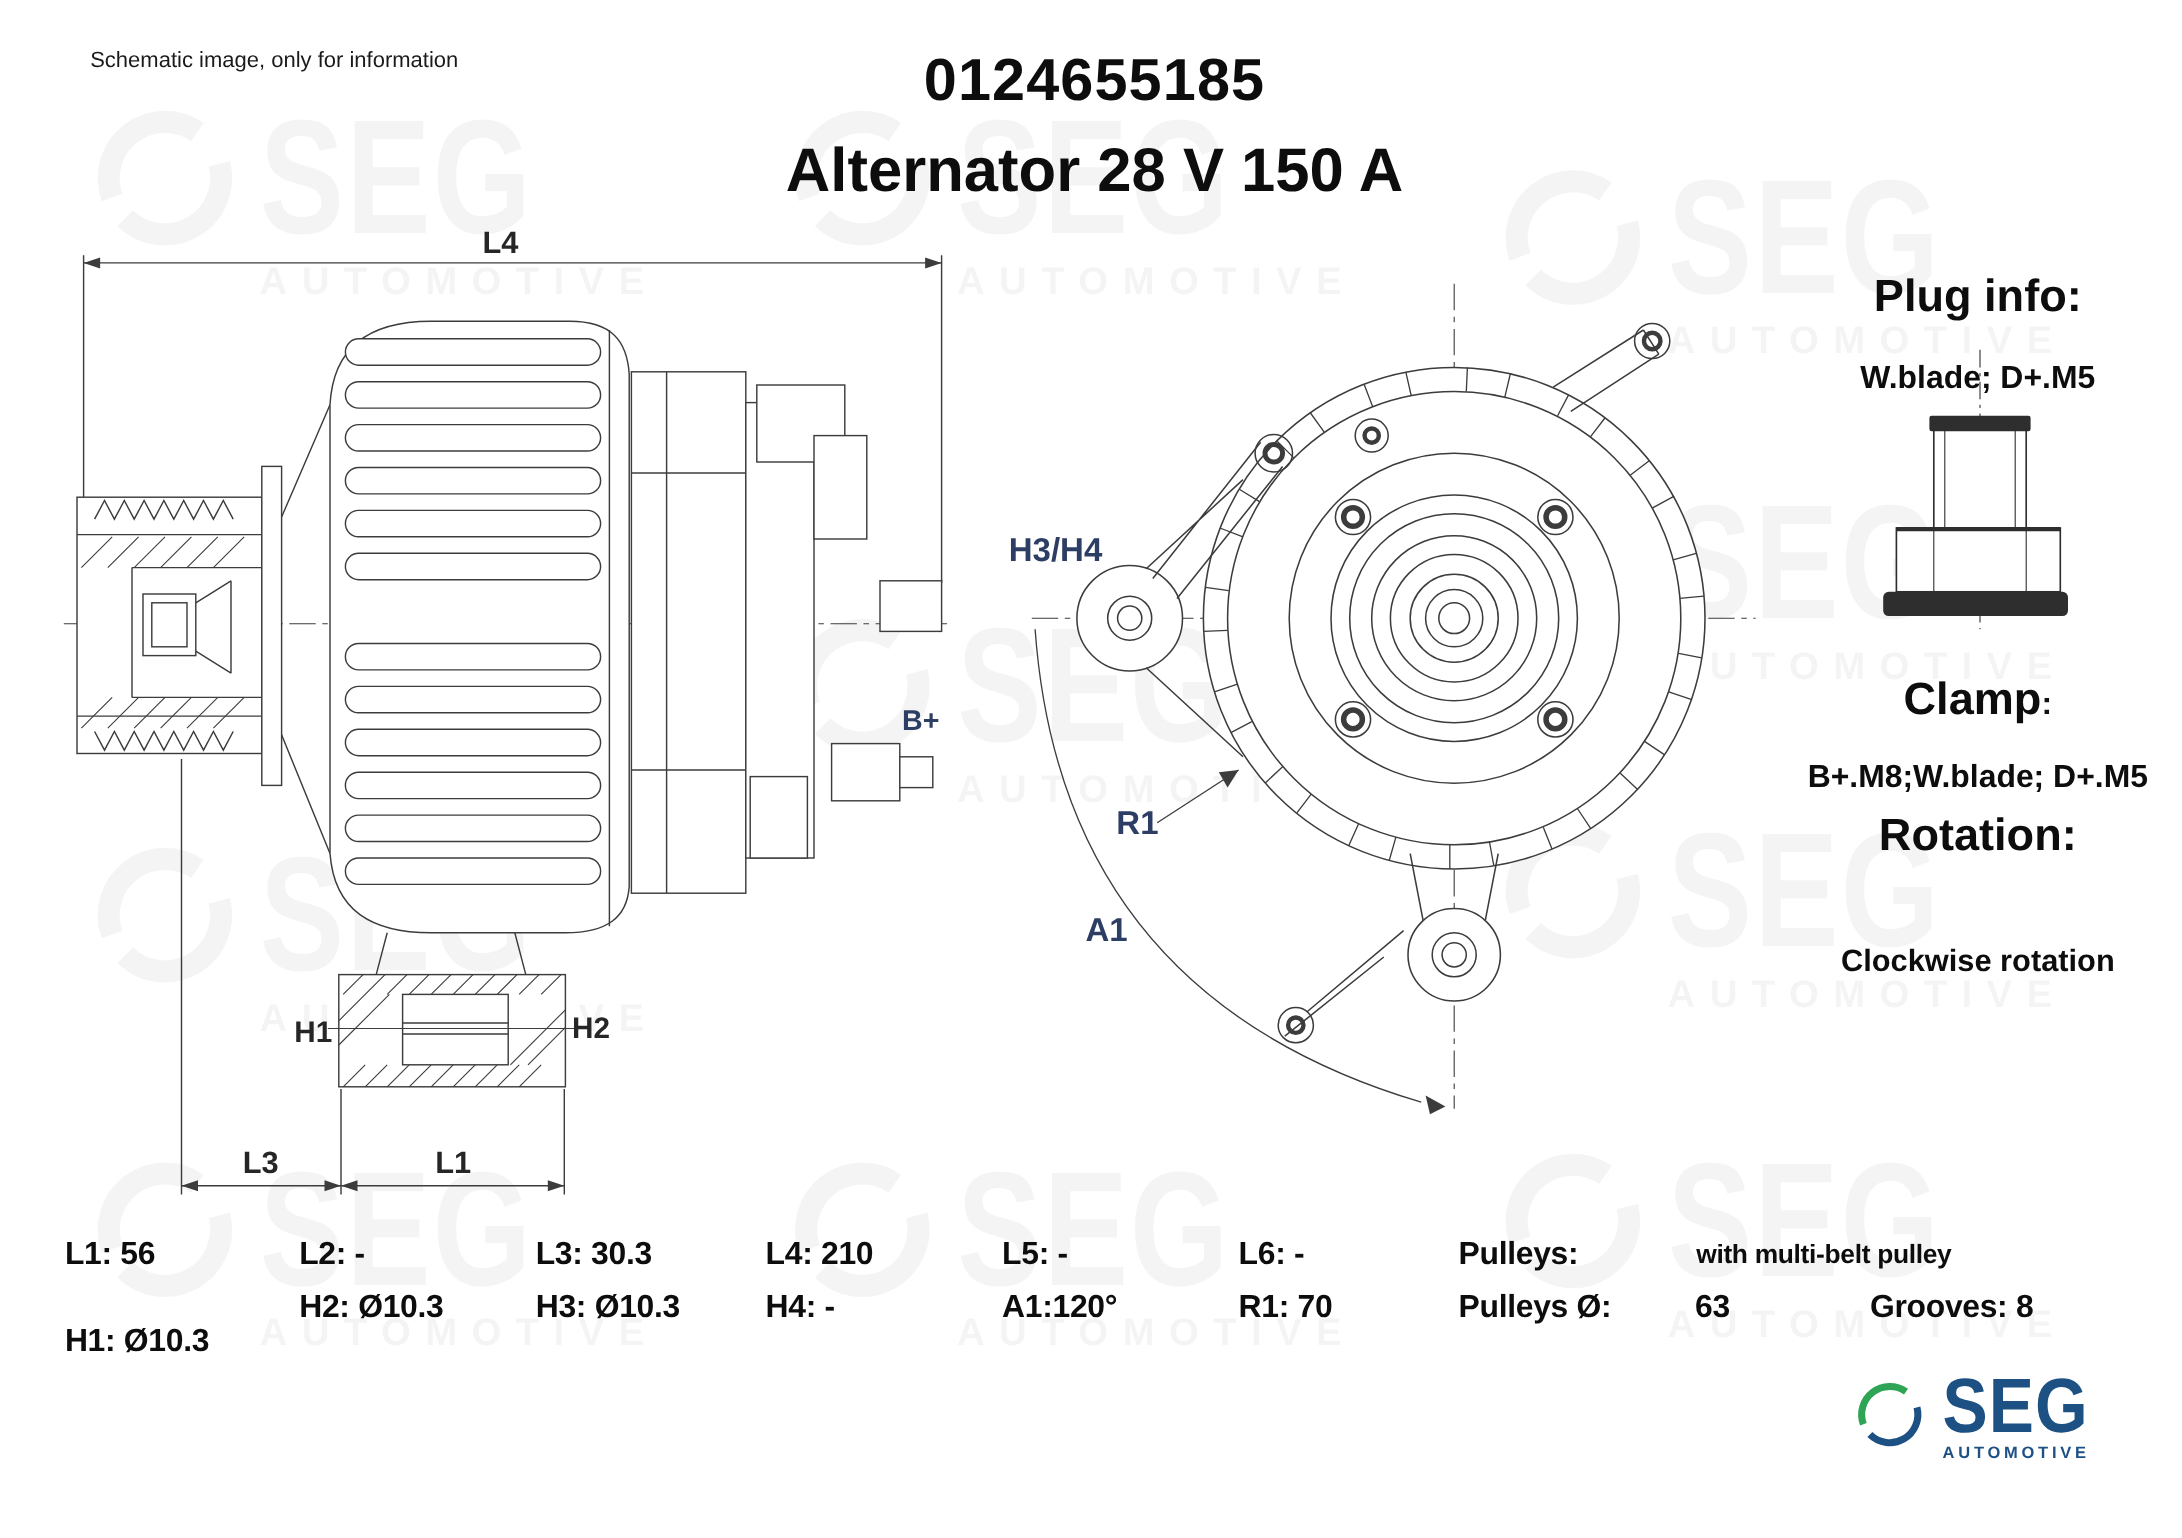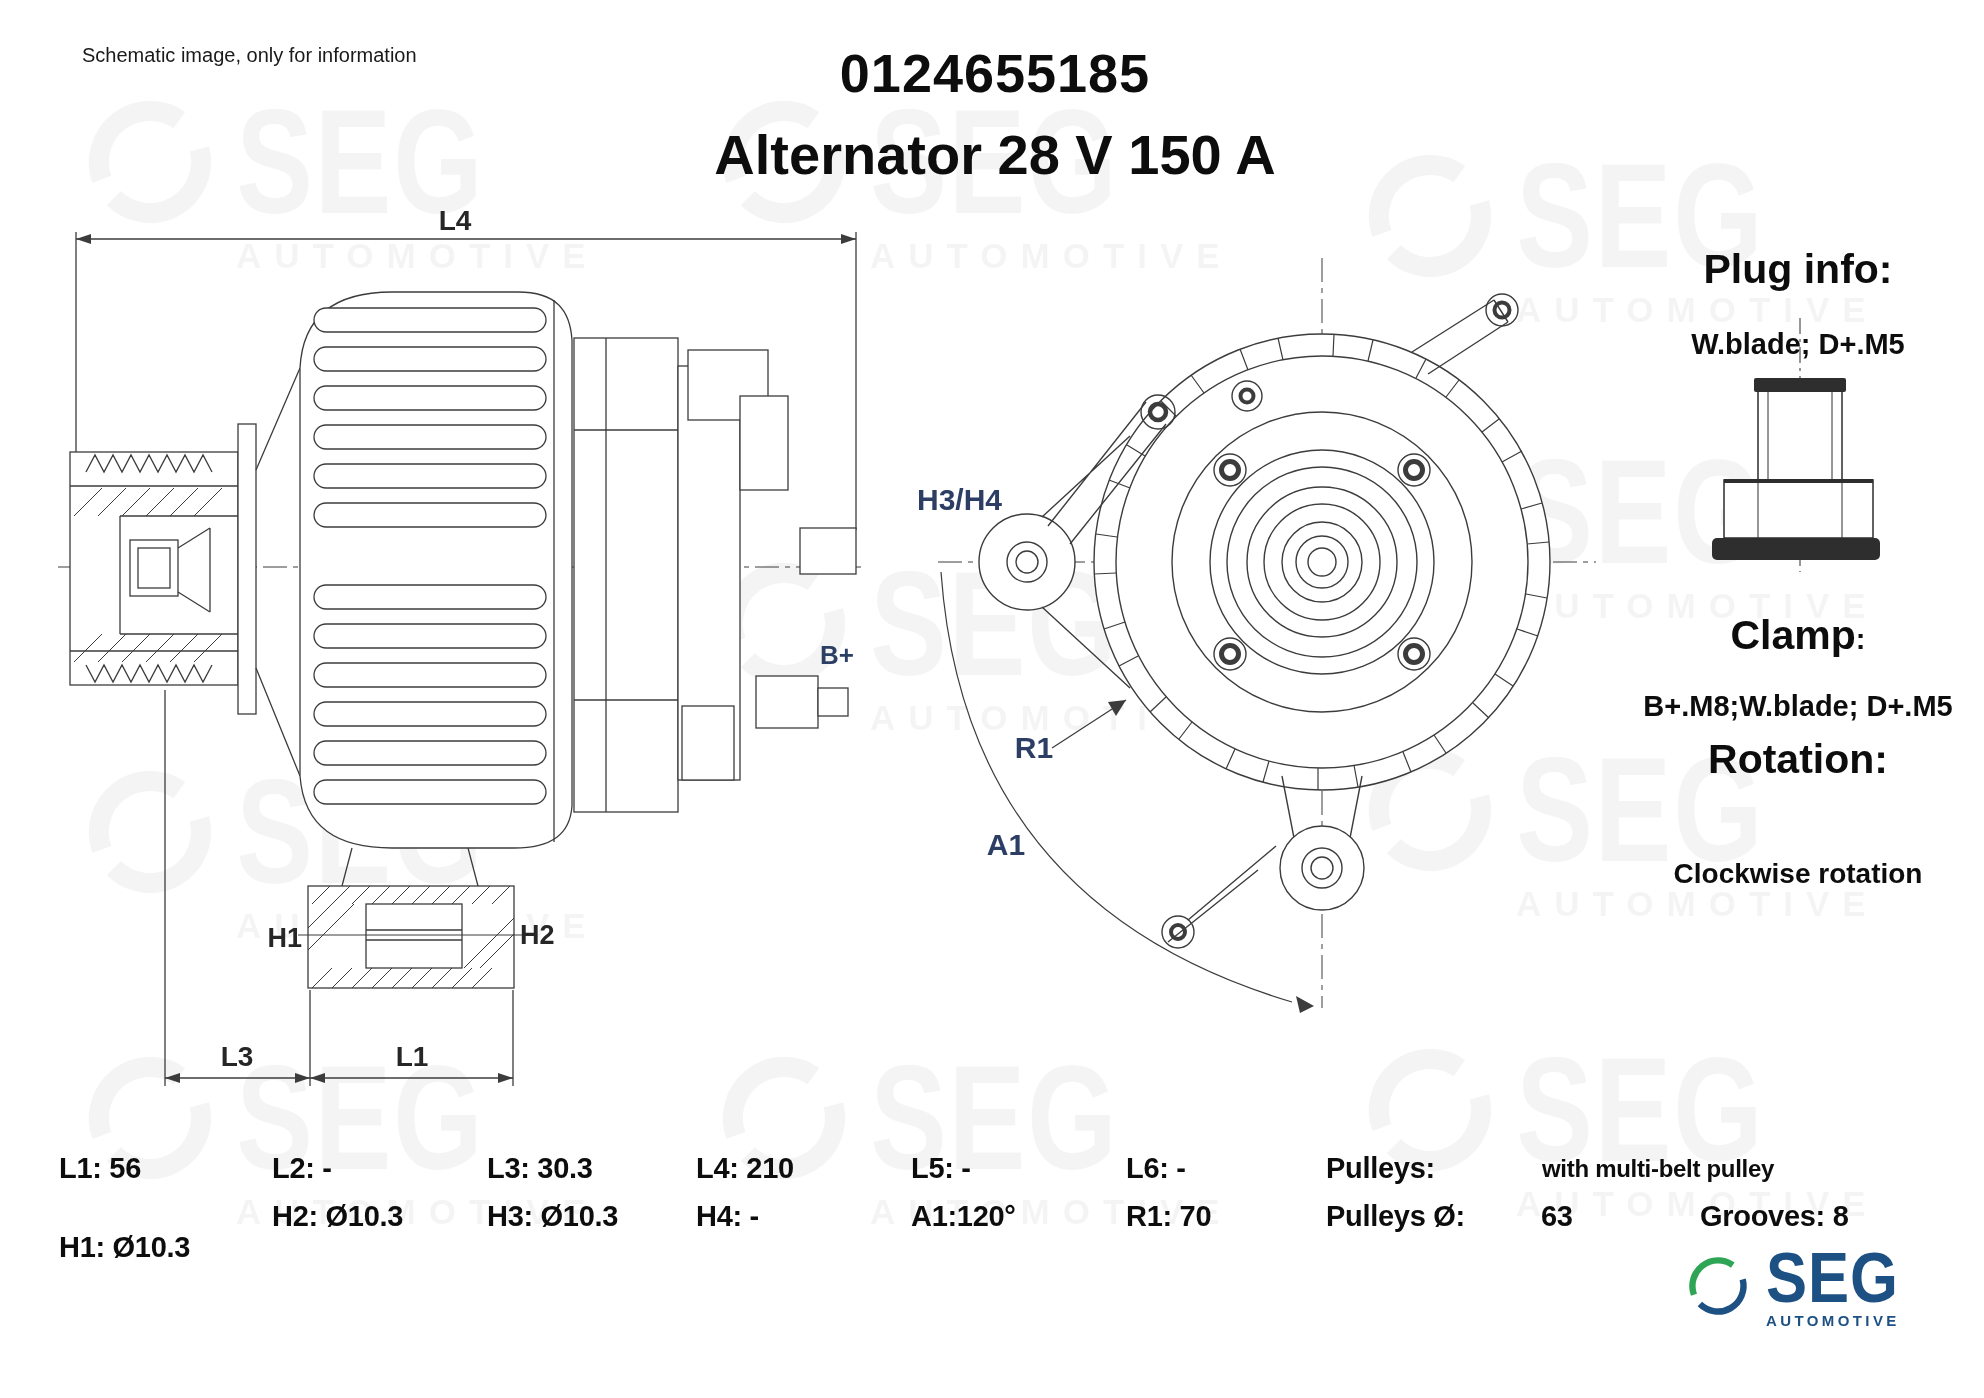--- a/index.html
+++ b/index.html
@@ -26,21 +26,21 @@
   .ip-h{font-size:41px;font-weight:700;color:#0d0d0d;}
   .ip-v{font-size:29px;font-weight:700;color:#0d0d0d;}
   .small-colon{font-size:29px;font-weight:700;}
   
   .svg-abs{position:absolute;z-index:1;}
   svg text{font-family:"Liberation Sans", sans-serif;}
   .dim-t{font-size:28px;font-weight:700;fill:#262626;}
   .lab-n{font-size:30px;font-weight:700;fill:#2c3e63;}
   
   .spec-cell{position:absolute;font-size:29px;font-weight:700;color:#0d0d0d;
-             letter-spacing:-0.3px;white-space:nowrap;z-index:2;margin-top:28px;}
+             letter-spacing:-0.3px;white-space:nowrap;z-index:2;}
   .spec-cell.small{font-size:24px;}
   
   .logo{position:absolute;left:1686px;top:1250px;display:flex;align-items:flex-start;gap:16px;z-index:2;}
   .logo-circle{width:64px;height:64px;margin-top:4px;}
   .logo-name{font-size:70px;font-weight:700;line-height:.82;letter-spacing:1px;
              transform:scaleX(.88);transform-origin:left top;}
   .logo-sub{font-size:15px;font-weight:700;letter-spacing:3.4px;margin-top:5px;}
 </style>
 </head>
 <body>

